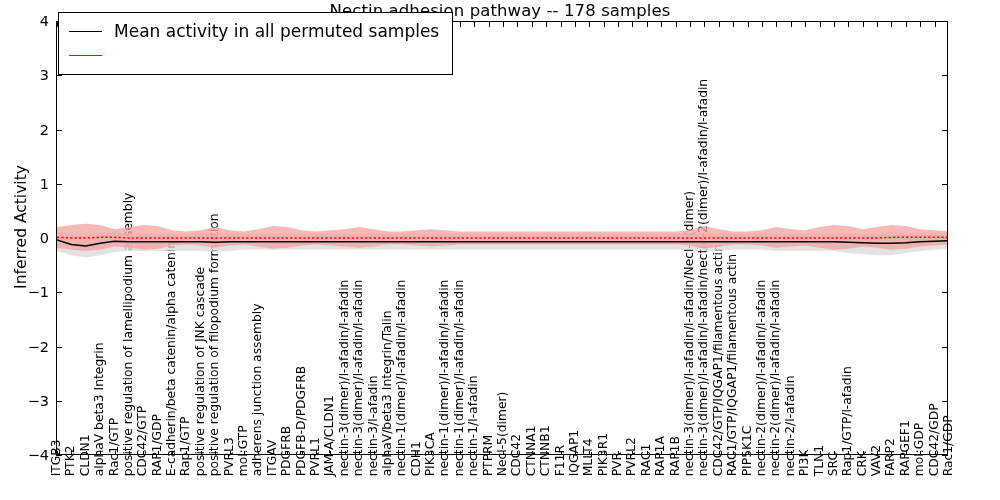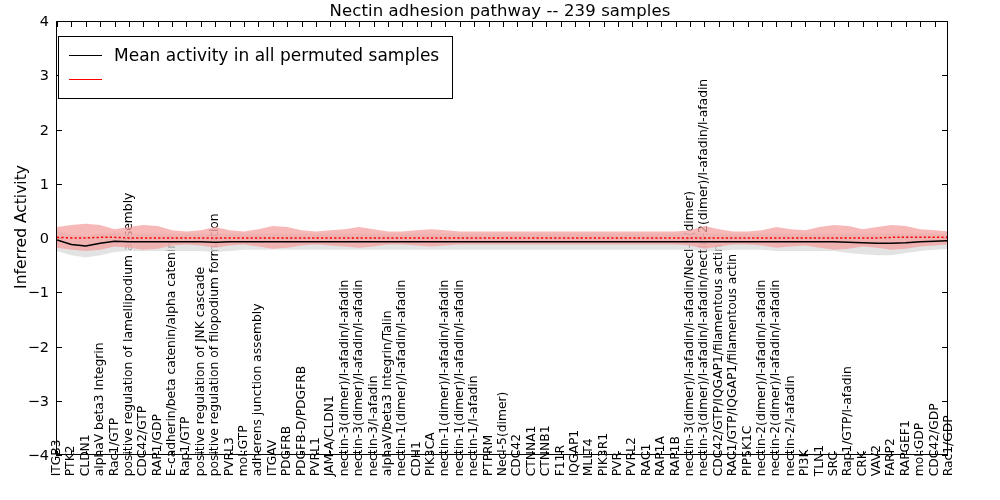--- a/index.html
+++ b/index.html
@@ -26,36 +26,36 @@
   
   #xlabel{position:absolute;left:0;top:479px;width:1000px;text-align:center;font-size:15.5px;}
   #xticklabels{position:absolute;left:56px;top:21px;width:892px;height:455px;}
   .xtl{position:absolute;bottom:0;transform-origin:left bottom;
        transform:rotate(-90deg) translateY(50%);
        white-space:nowrap;font-size:12.3px;line-height:1;}
   .xtickmark{position:absolute;top:0;width:1px;height:5px;background:#000;}
   .xtickmark.b{top:429px;}
 
   
-  #legend{position:absolute;left:58px;top:36px;background:#fff;border:1.2px solid #000;
+  #legend{position:absolute;left:58px;top:12px;background:#fff;border:1.2px solid #000;
       padding:6px 13px 7px 10px;z-index:40;}
   .legrow{display:flex;align-items:center;height:24px;}
   .legline{width:33px;height:0;border-top:1.6px solid #000;margin-right:12px;flex:none;}
   .legline.red{border-top-color:#ff0000;}
   .legtext{font-size:17px;white-space:nowrap;}
 
   
   #data-svg{position:absolute;left:0;top:0;width:892px;height:434px;z-index:5;}
 </style>
 </head>
 <body>
 
 <div id="fig">
 
-  <div id="chart-title">Nectin adhesion pathway -- 239 samples</div>
+  <div id="chart-title">Nectin adhesion pathway -- 178 samples</div>
 
   <div id="ylabel">Inferred Activity</div>
 
 
   <div id="ytick-holder"></div>
 
   <div id="plot-area">
     <svg id="data-svg" viewBox="0 0 892 434" preserveAspectRatio="none">
         <path d="M0.00,209.41 L14.39,212.66 L28.77,213.75 L43.16,211.58 L57.55,210.49 L71.94,211.58 L86.32,211.58 L100.71,211.58 L115.10,211.58 L129.48,211.58 L143.87,211.58 L158.26,211.58 L172.65,211.58 L187.03,211.58 L201.42,211.58 L215.81,211.58 L230.19,211.58 L244.58,211.58 L258.97,211.58 L273.35,211.58 L287.74,211.58 L302.13,211.58 L316.52,211.58 L330.90,211.58 L345.29,211.58 L359.68,211.58 L374.06,211.58 L388.45,211.58 L402.84,211.58 L417.23,211.58 L431.61,211.58 L446.00,211.58 L460.39,211.58 L474.77,211.58 L489.16,211.58 L503.55,211.58 L517.94,211.58 L532.32,211.58 L546.71,211.58 L561.10,211.58 L575.48,211.58 L589.87,211.58 L604.26,211.58 L618.65,211.58 L633.03,211.58 L647.42,211.58 L661.81,211.58 L676.19,211.58 L690.58,211.58 L704.97,211.58 L719.35,211.58 L733.74,211.58 L748.13,211.58 L762.52,211.58 L776.90,211.58 L791.29,211.58 L805.68,211.58 L820.06,211.58 L834.45,211.58 L848.84,211.58 L863.23,211.58 L877.61,211.58 L892.00,211.58 L892.00,226.77 L877.61,227.85 L863.23,228.94 L848.84,231.10 L834.45,233.27 L820.06,233.27 L805.68,232.19 L791.29,231.10 L776.90,228.94 L762.52,228.94 L748.13,228.94 L733.74,228.94 L719.35,228.94 L704.97,227.85 L690.58,227.85 L676.19,227.85 L661.81,228.94 L647.42,228.94 L633.03,227.85 L618.65,227.85 L604.26,227.85 L589.87,227.85 L575.48,227.85 L561.10,227.85 L546.71,227.85 L532.32,227.85 L517.94,227.85 L503.55,227.85 L489.16,227.85 L474.77,227.85 L460.39,227.85 L446.00,227.85 L431.61,227.85 L417.23,227.85 L402.84,227.85 L388.45,227.85 L374.06,227.85 L359.68,227.85 L345.29,227.85 L330.90,227.85 L316.52,227.85 L302.13,227.85 L287.74,227.85 L273.35,227.85 L258.97,227.85 L244.58,227.85 L230.19,227.85 L215.81,227.85 L201.42,227.85 L187.03,227.85 L172.65,228.94 L158.26,230.02 L143.87,228.94 L129.48,228.94 L115.10,228.94 L100.71,228.94 L86.32,228.94 L71.94,228.94 L57.55,230.02 L43.16,233.27 L28.77,235.44 L14.39,233.27 L0.00,228.94 Z" fill="#d9d9d9" fill-opacity="0.75" stroke="none"></path>
         <path d="M0.00,205.07 L14.39,202.90 L28.77,201.81 L43.16,202.90 L57.55,207.24 L71.94,205.07 L86.32,202.90 L100.71,203.98 L115.10,208.32 L129.48,209.41 L143.87,208.32 L158.26,205.07 L172.65,208.32 L187.03,209.41 L201.42,207.24 L215.81,203.98 L230.19,205.07 L244.58,208.32 L258.97,209.41 L273.35,208.32 L287.74,207.24 L302.13,205.07 L316.52,207.24 L330.90,209.41 L345.29,209.41 L359.68,208.32 L374.06,207.24 L388.45,208.32 L402.84,209.41 L417.23,209.41 L431.61,209.41 L446.00,209.41 L460.39,209.41 L474.77,209.41 L489.16,209.41 L503.55,209.41 L517.94,209.41 L532.32,209.41 L546.71,209.41 L561.10,209.41 L575.48,209.41 L589.87,209.41 L604.26,209.41 L618.65,209.41 L633.03,208.32 L647.42,203.98 L661.81,207.24 L676.19,209.41 L690.58,209.41 L704.97,208.32 L719.35,205.07 L733.74,207.24 L748.13,208.32 L762.52,205.07 L776.90,202.90 L791.29,203.98 L805.68,207.24 L820.06,205.07 L834.45,202.90 L848.84,203.98 L863.23,207.24 L877.61,208.32 L892.00,209.41 L892.00,222.43 L877.61,223.51 L863.23,224.59 L848.84,226.77 L834.45,227.85 L820.06,225.68 L805.68,224.59 L791.29,226.77 L776.90,227.85 L762.52,225.68 L748.13,223.51 L733.74,224.59 L719.35,225.68 L704.97,223.51 L690.58,222.43 L676.19,222.43 L661.81,224.59 L647.42,226.77 L633.03,223.51 L618.65,222.43 L604.26,222.43 L589.87,222.43 L575.48,222.43 L561.10,222.43 L546.71,222.43 L532.32,222.43 L517.94,222.43 L503.55,222.43 L489.16,222.43 L474.77,222.43 L460.39,222.43 L446.00,222.43 L431.61,222.43 L417.23,222.43 L402.84,222.43 L388.45,223.51 L374.06,224.59 L359.68,223.51 L345.29,222.43 L330.90,222.43 L316.52,224.59 L302.13,225.68 L287.74,224.59 L273.35,223.51 L258.97,222.43 L244.58,223.51 L230.19,225.68 L215.81,226.77 L201.42,224.59 L187.03,222.43 L172.65,223.51 L158.26,225.68 L143.87,223.51 L129.48,222.43 L115.10,223.51 L100.71,226.77 L86.32,227.85 L71.94,225.68 L57.55,224.59 L43.16,227.85 L28.77,228.94 L14.39,227.85 L0.00,225.68 Z" fill="#f4a0a0" fill-opacity="0.75" stroke="none"></path>

